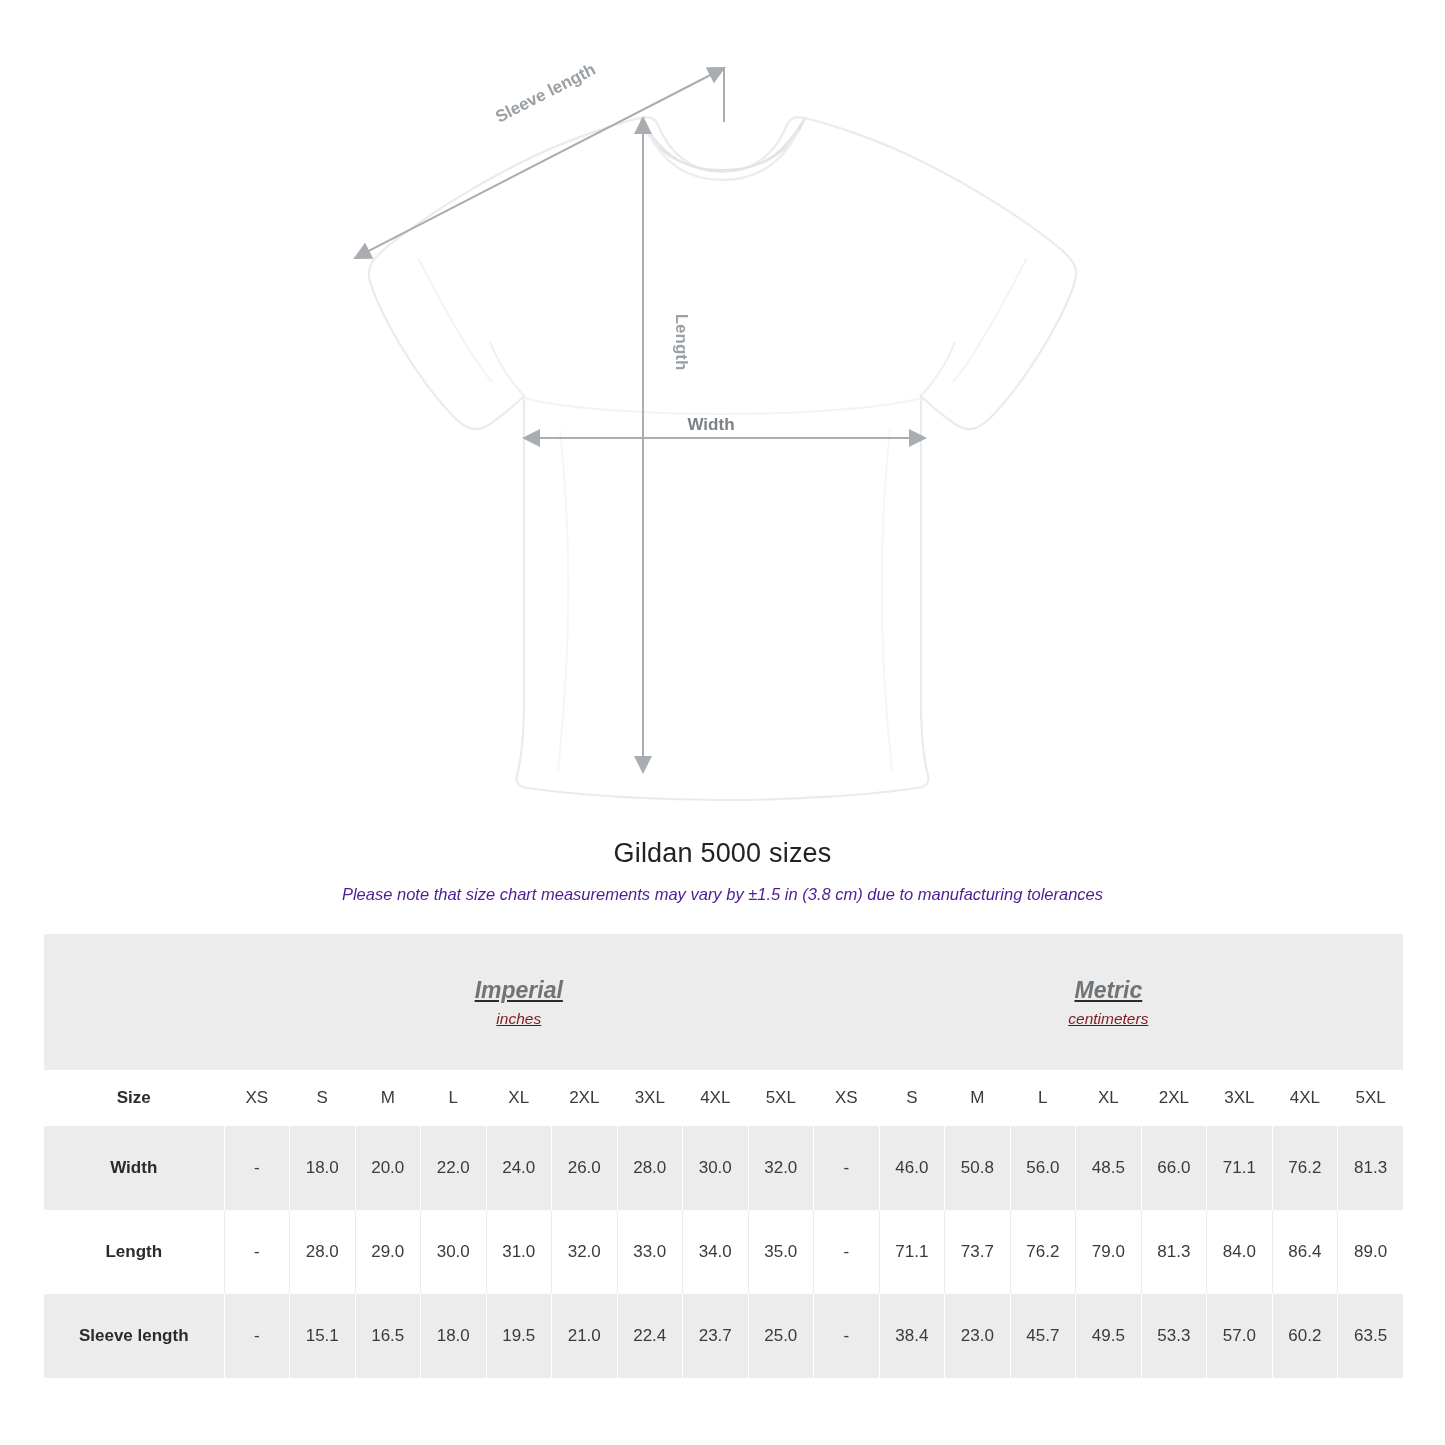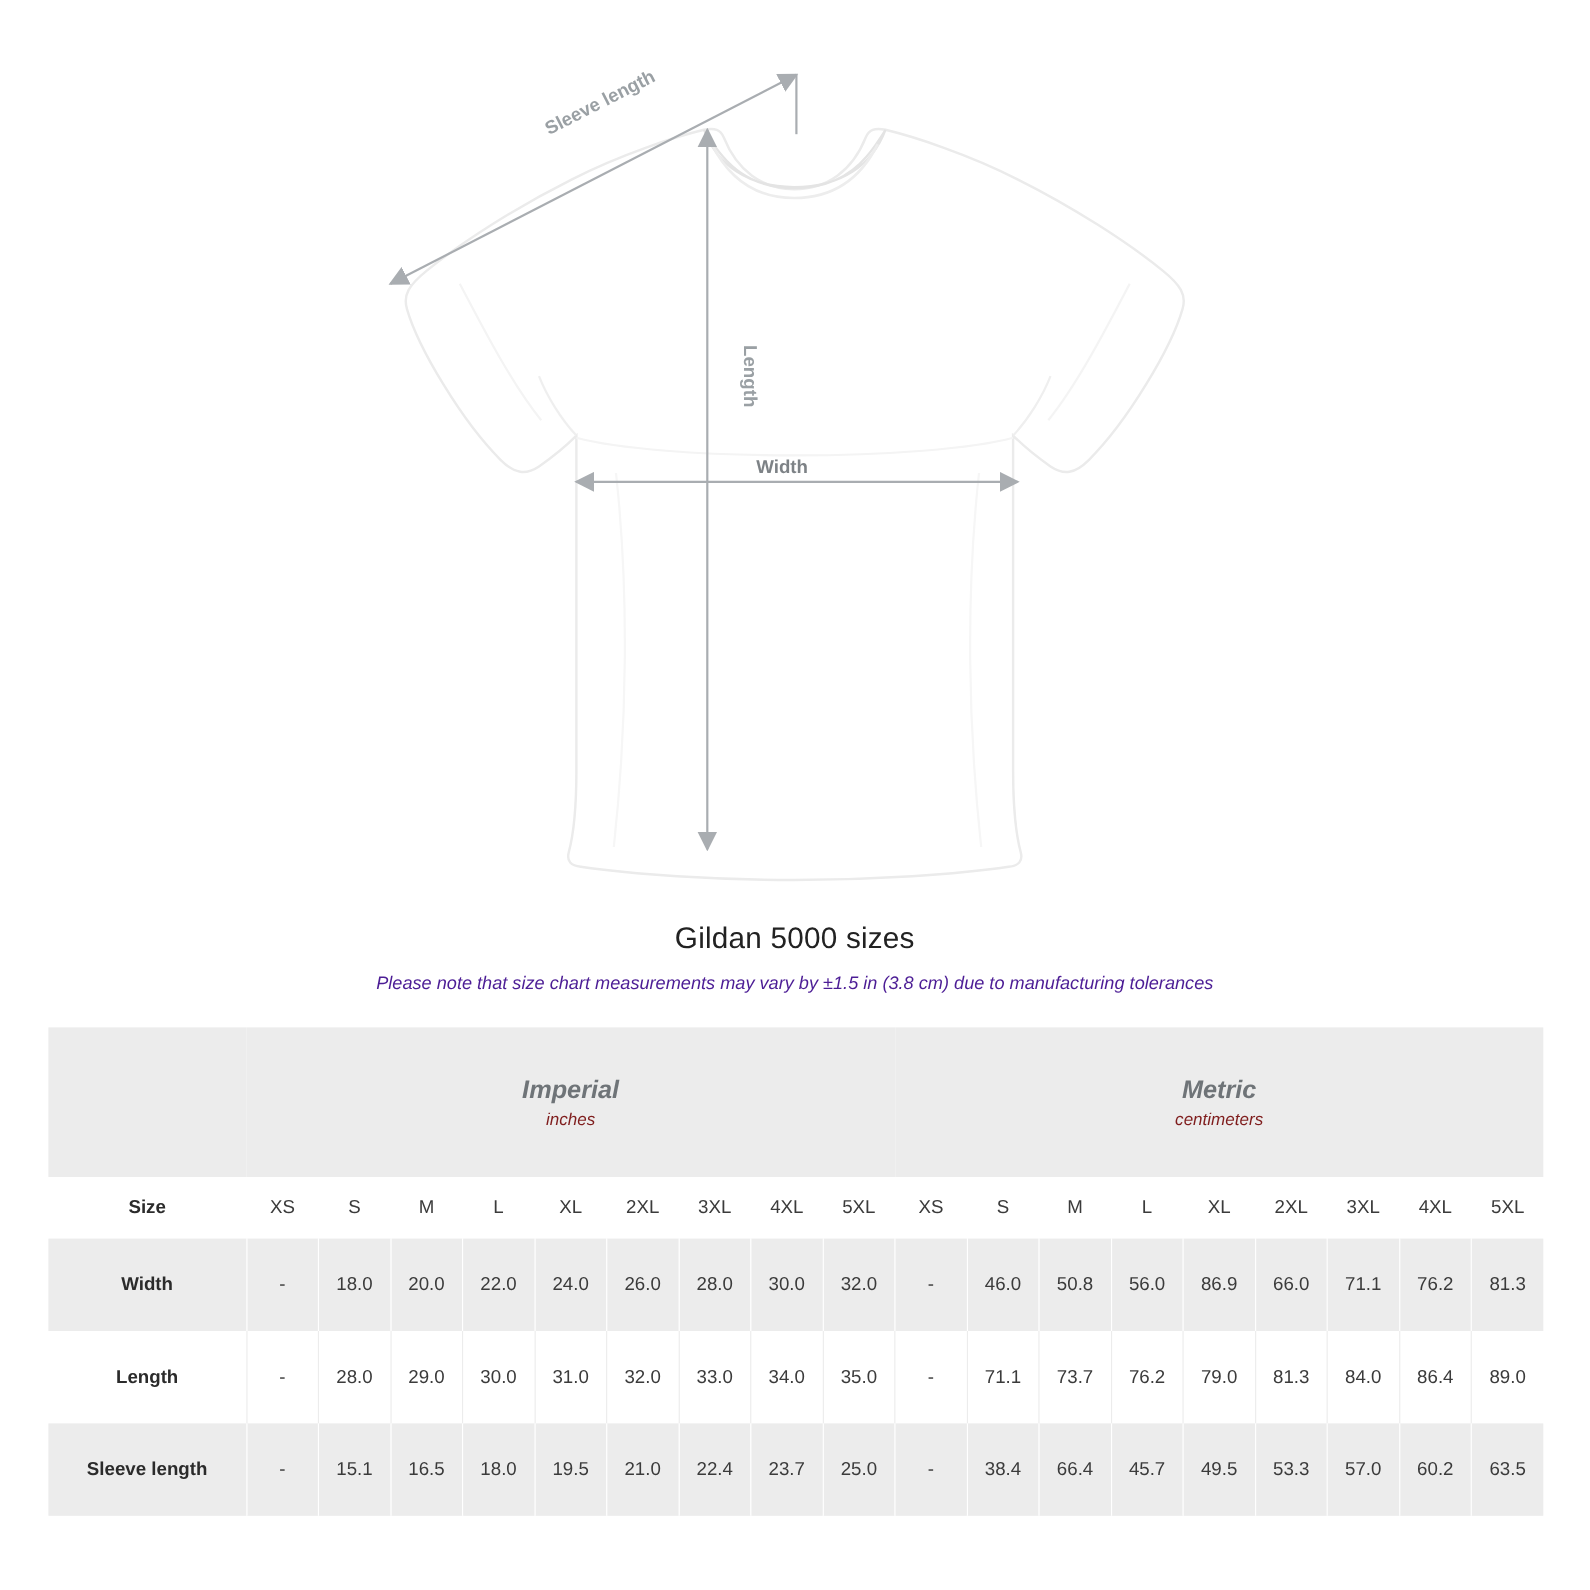--- a/index.html
+++ b/index.html
@@ -60,20 +60,21 @@
   table.size-table td,
   table.size-table th {
     text-align: center;
     vertical-align: middle;
     font-weight: normal;
     padding: 0;
   }
   .sys-row td {
     height: 136px;
     background: #ececec;
+    text-decoration: underline;
   }
   .sys-name {
     font-size: 23px;
     font-style: italic;
     font-weight: bold;
     color: #6f7478;
     line-height: 1.25;
   }
   .sys-unit {
     font-size: 15.5px;
@@ -275,21 +276,21 @@
           <td>22.0</td>
           <td>24.0</td>
           <td>26.0</td>
           <td>28.0</td>
           <td>30.0</td>
           <td>32.0</td>
           <td>-</td>
           <td>46.0</td>
           <td>50.8</td>
           <td>56.0</td>
-          <td>86.9</td>
+          <td>48.5</td>
           <td>66.0</td>
           <td>71.1</td>
           <td>76.2</td>
           <td>81.3</td>
         </tr>
 
         <tr class="data-row plain">
           <td class="rowlabel">Length</td>
           <td>-</td>
           <td>28.0</td>
@@ -317,21 +318,21 @@
           <td>15.1</td>
           <td>16.5</td>
           <td>18.0</td>
           <td>19.5</td>
           <td>21.0</td>
           <td>22.4</td>
           <td>23.7</td>
           <td>25.0</td>
           <td>-</td>
           <td>38.4</td>
-          <td>66.4</td>
+          <td>23.0</td>
           <td>45.7</td>
           <td>49.5</td>
           <td>53.3</td>
           <td>57.0</td>
           <td>60.2</td>
           <td>63.5</td>
         </tr>
       </tbody>
     </table>
   </div>

